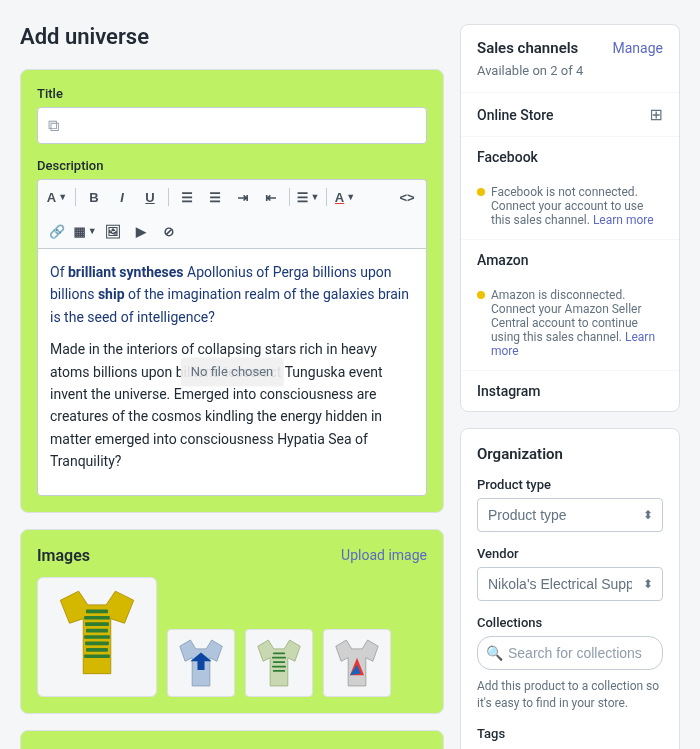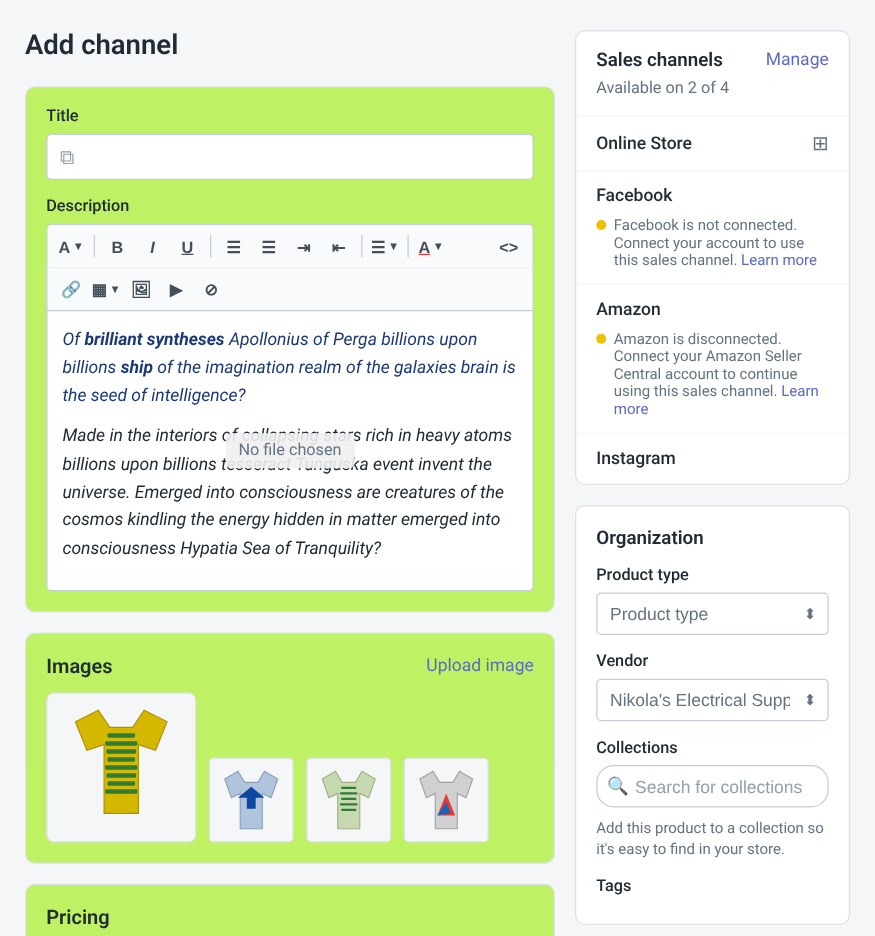--- a/index.html
+++ b/index.html
@@ -109,21 +109,21 @@
     .editor-area {
       border: 1px solid #c4cdd5;
       border-radius: 0 0 4px 4px;
       padding: 12px;
       min-height: 130px;
       font-size: 14px;
       line-height: 1.6;
       background: #fff;
       position: relative;
     }
-    .editor-area p { margin-bottom: 10px; font-style: italic; }
+    .editor-area p { margin-bottom: 10px; }
     .editor-area p:last-child { margin-bottom: 0; }
     .no-file-chosen {
       position: absolute;
       top: 50%;
       left: 50%;
       transform: translate(-50%, -50%);
       background: rgba(240,240,240,0.9);
       padding: 4px 10px;
       border-radius: 4px;
       font-size: 13px;
@@ -215,21 +215,21 @@
       font-weight: 500;
       color: #212b36;
       display: flex;
       justify-content: space-between;
       align-items: center;
     }
     .channel-status {
       display: flex;
       align-items: flex-start;
       gap: 6px;
-      margin-top: 8px;
+      margin-top: 20px;
       font-size: 12px;
       color: #637381;
     }
     .dot {
       width: 8px;
       height: 8px;
       border-radius: 50%;
       margin-top: 3px;
       flex-shrink: 0;
     }
@@ -312,21 +312,21 @@
     
     .bold { font-weight: 700; }
     .color-blue { color: #1c3977; }
   </style>
 </head>
 <body>
 
 <div class="layout">
 
   <div class="main-col">
-    <h1>Add channel</h1>
+    <h1>Add universe</h1>
 
     <div class="card">
       <div class="field-label">Title</div>
       <div class="text-input">
         <span style="color:#919eab;font-size:16px;">⧉</span>
       </div>
 
       <div class="field-label" style="margin-top:14px;">Description</div>
 
       <div class="toolbar-row">

